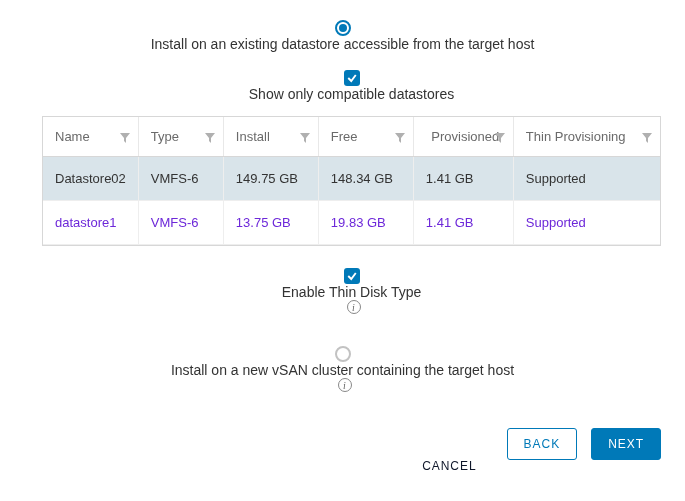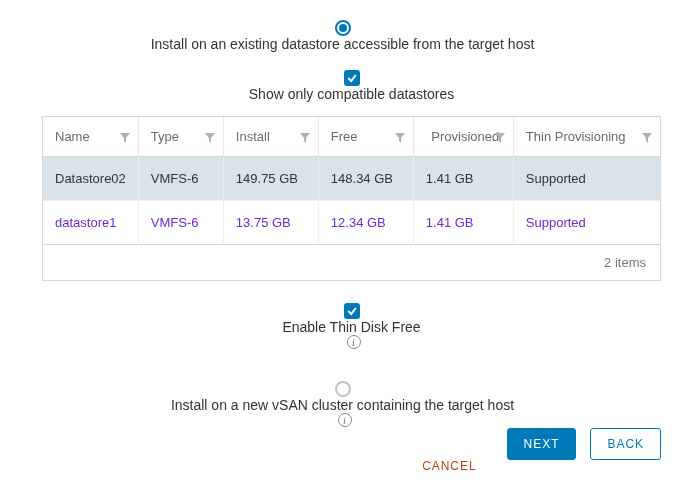--- a/index.html
+++ b/index.html
@@ -119,21 +119,21 @@
   }
   .btn {
     font-size: 12px;
     letter-spacing: 0.08em;
     padding: 8px 16px;
     border-radius: 3px;
     cursor: pointer;
     font-weight: 500;
   }
   .btn-text {
-    color: #c2410c;
+    color: #0f172a;
     background: none;
     border: none;
     margin-top: 44px;
   }
   .btn-outline {
     color: #0079b8;
     background: #fff;
     border: 1px solid #0079b8;
   }
   .btn-primary {
@@ -211,44 +211,41 @@
         <td>VMFS-6</td>
         <td>149.75 GB</td>
         <td>148.34 GB</td>
         <td>1.41 GB</td>
         <td>Supported</td>
       </tr>
       <tr class="data-row">
         <td>datastore1</td>
         <td>VMFS-6</td>
         <td>13.75 GB</td>
-        <td>12.34 GB</td>
+        <td>19.83 GB</td>
         <td>1.41 GB</td>
         <td>Supported</td>
-      </tr>
-      <tr class="footer-row">
-        <td colspan="6">2  items</td>
       </tr>
     </tbody>
   </table>
 </div>
 
 <div class="check-row indent-1 thin-block">
   <span class="checkbox">
     <svg viewBox="0 0 16 16" width="12" height="12">
         <polyline points="3,8 7,12 13,4"></polyline>
       </svg>
   </span>
-  <span class="option-label">Enable Thin Disk Free</span>
+  <span class="option-label">Enable Thin Disk Type</span>
   <span class="info-icon">i</span>
 </div>
 
 <div class="radio-row vsan-block">
   <span class="radio-outer"></span>
   <span class="option-label">Install on a new vSAN cluster containing the target host</span>
   <span class="info-icon">i</span>
 </div>
 
 <div class="buttons">
   <button class="btn btn-text">CANCEL</button>
+  <button class="btn btn-outline">BACK</button>
   <button class="btn btn-primary">NEXT</button>
-  <button class="btn btn-outline">BACK</button>
 </div>
 
 </body></html>

